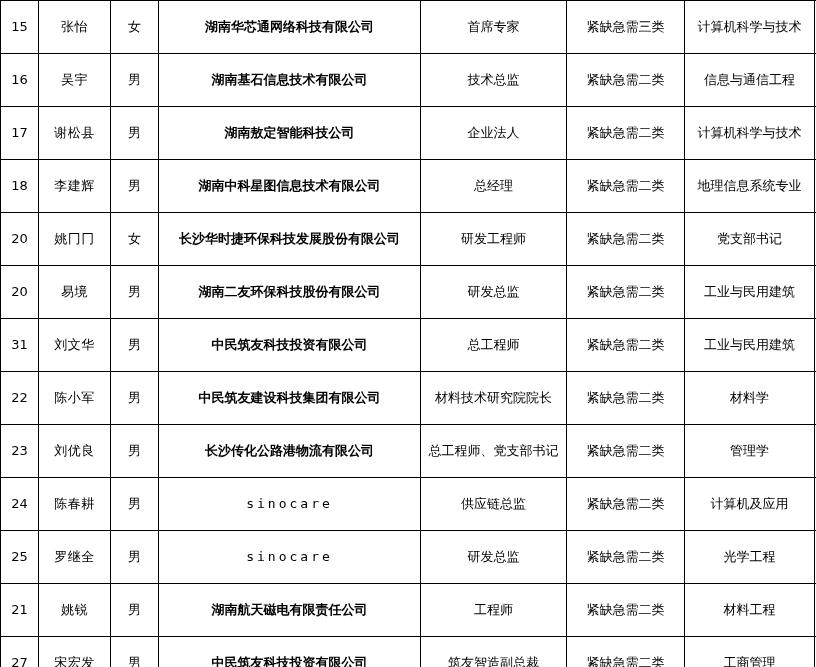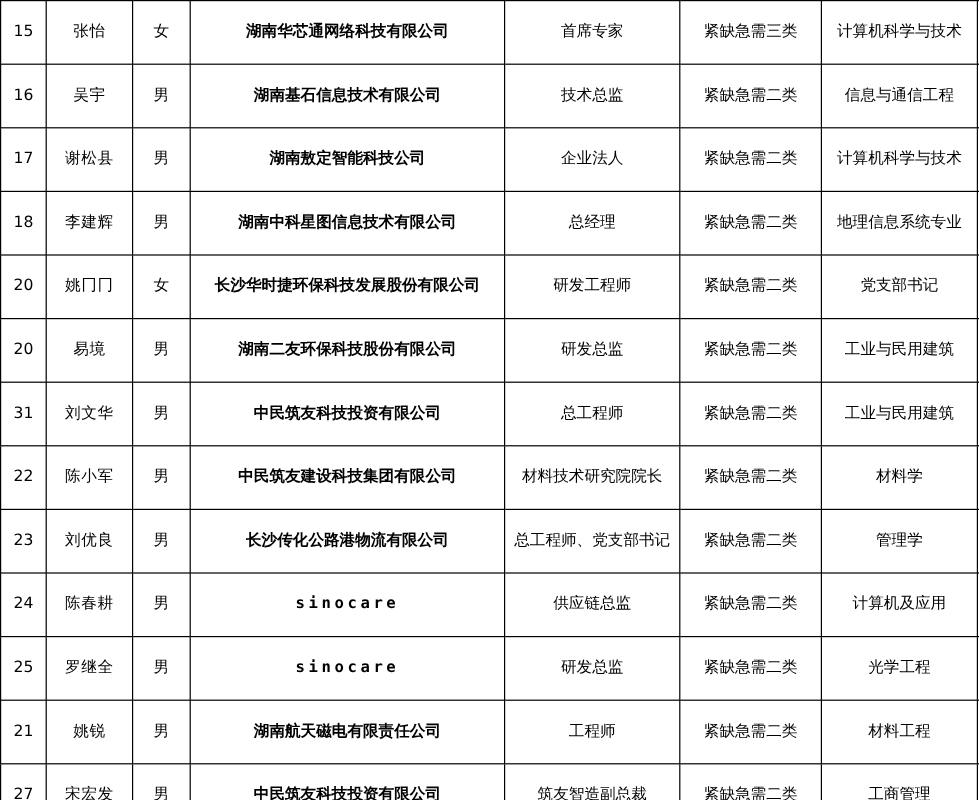--- a/index.html
+++ b/index.html
@@ -52,21 +52,21 @@
   td.org   { font-size: 13px; font-weight: bold; }
   td.job   { font-size: 13px; }
   td.cat   { font-size: 13px; }
   td.major { font-size: 13px; margin-top: 28px; }
   td.deg   { font-size: 13px; }
 
   td.logo {
     font-family: "DejaVu Sans Mono", "Liberation Mono", monospace;
     font-size: 11px;
     letter-spacing: 3px;
-    font-weight: bold;
+    font-weight: normal;
   }
 </style>
 </head>
 <body>
 
 <div id="sheet">
   <table class="roster">
     <colgroup>
       <col class="c-idx">
       <col class="c-name">

